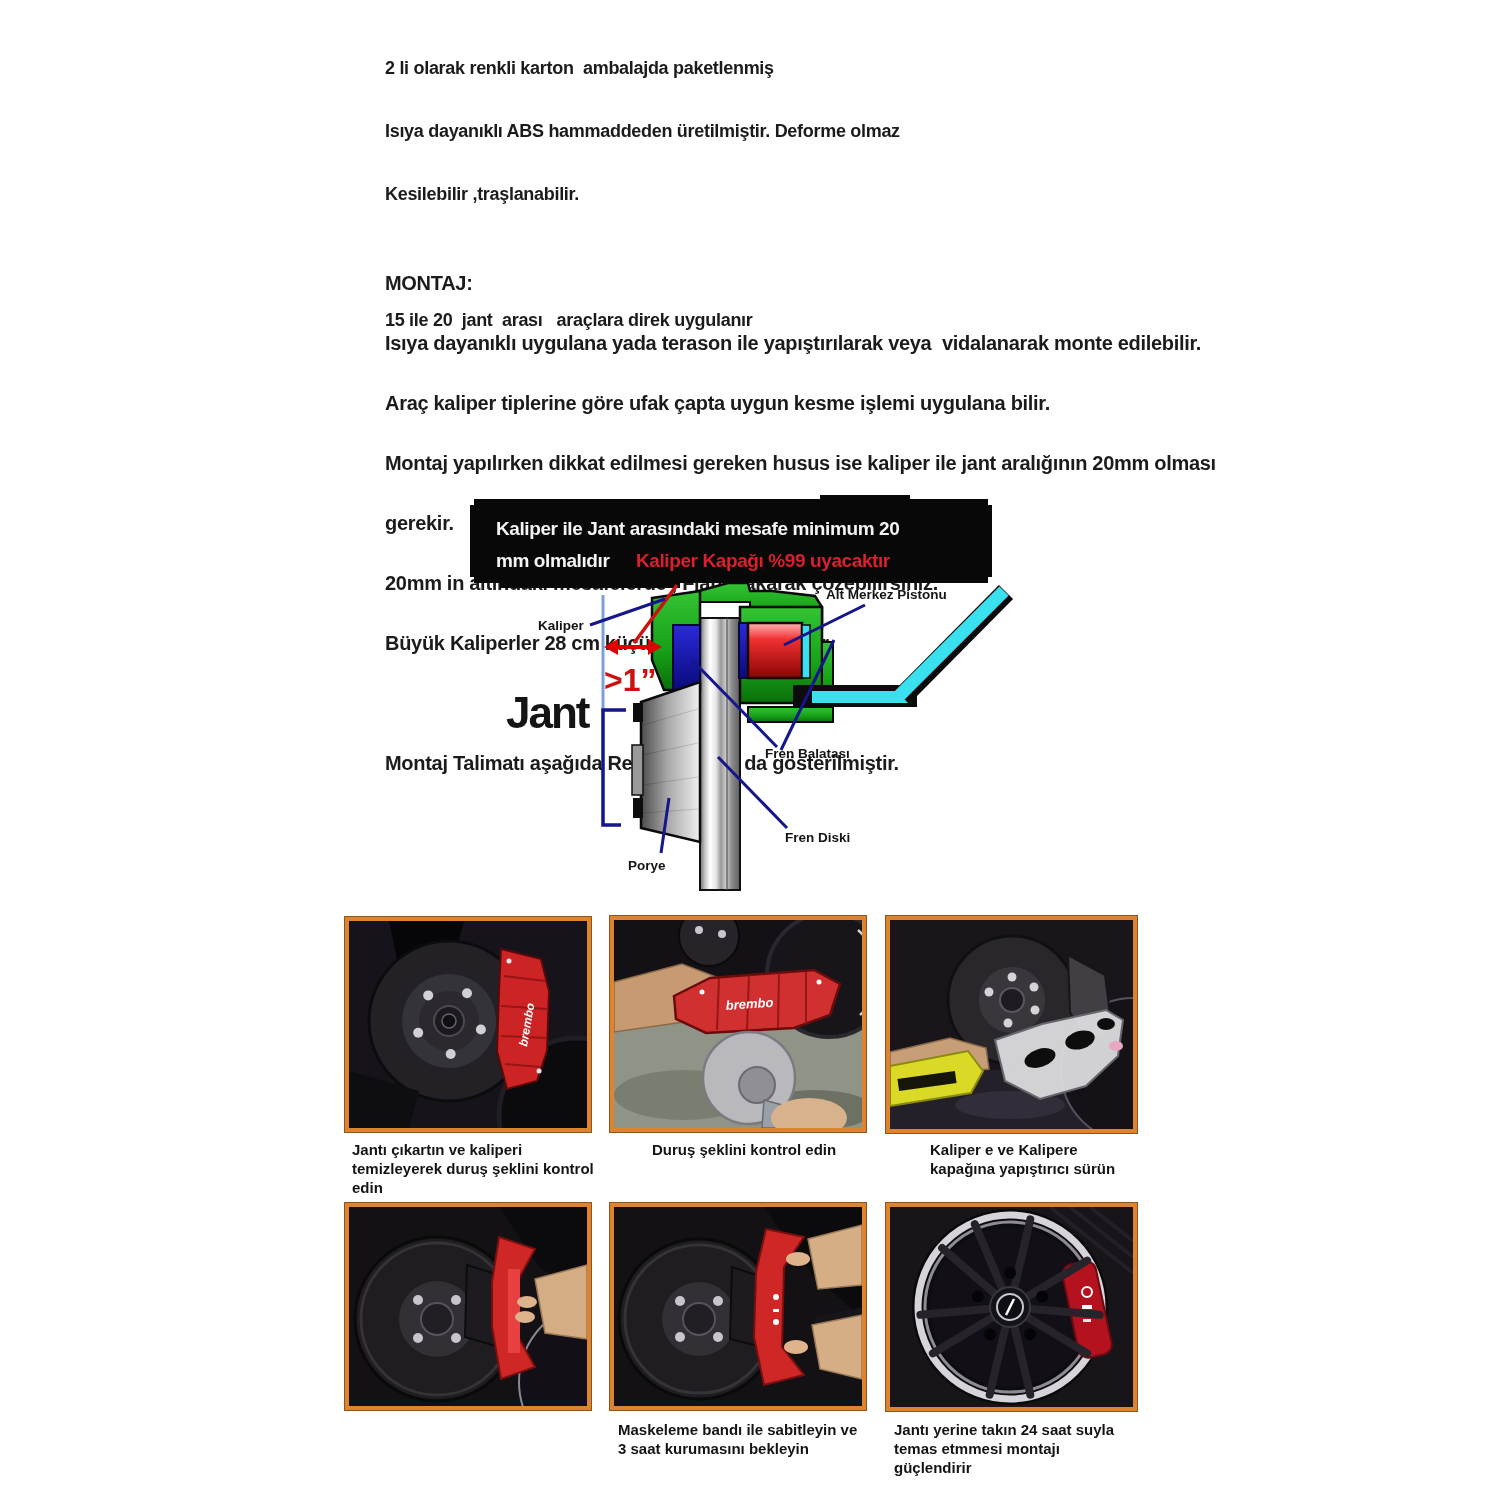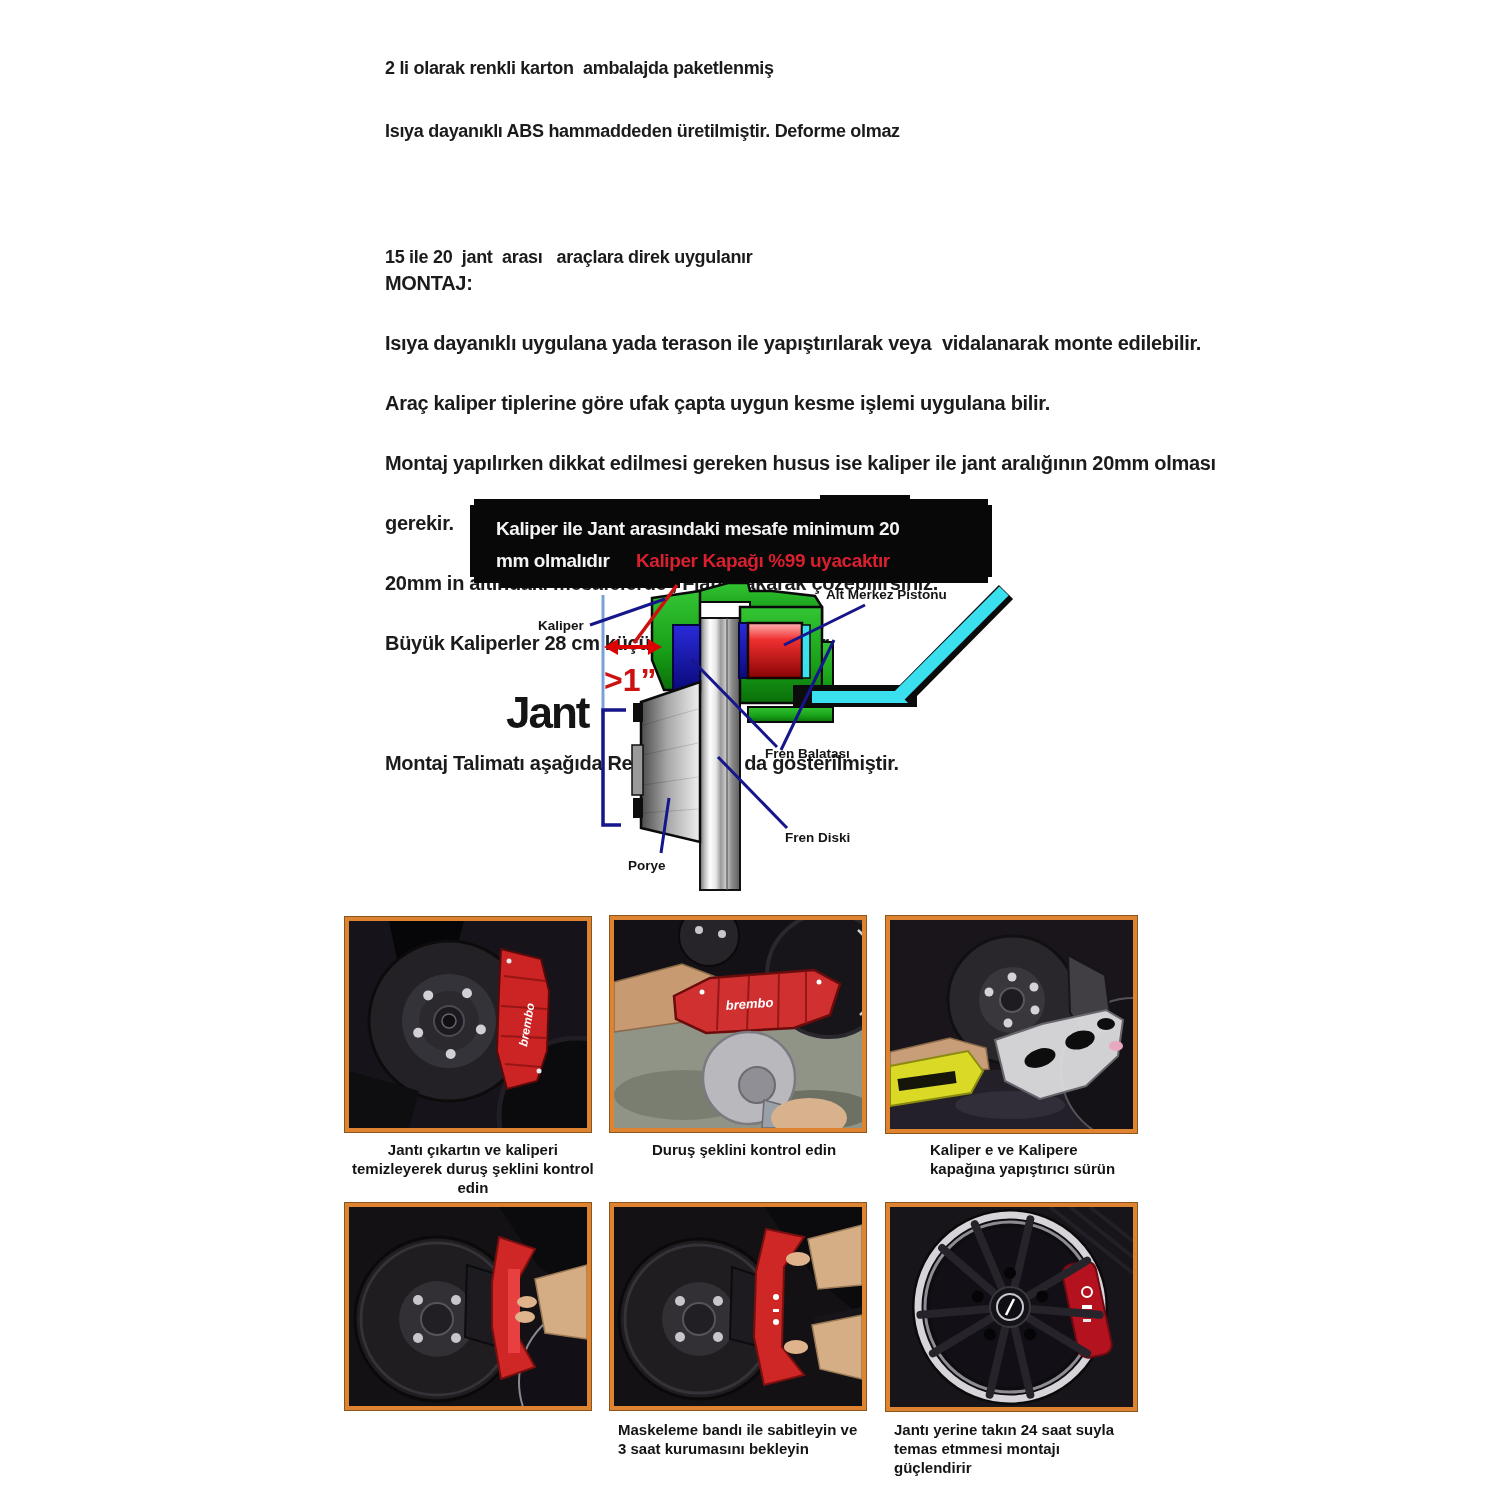--- a/index.html
+++ b/index.html
@@ -16,20 +16,21 @@
   #diagram{position:absolute;left:440px;top:495px;}
 </style>
 </head>
 <body>
 
 <div id="page">
 
   <div id="intro" class="txtblock">
     <div>2 li olarak renkli karton  ambalajda paketlenmiş</div>
     <div>Isıya dayanıklı ABS hammaddeden üretilmiştir. Deforme olmaz</div>
+    <div>Kesilebilir ,traşlanabilir.</div>
     <div class="gap"></div>
     <div>15 ile 20  jant  arası   araçlara direk uygulanır</div>
   </div>
 
   <div id="montaj" class="txtblock">
     <div>MONTAJ:</div>
     <div>Isıya dayanıklı uygulana yada terason ile yapıştırılarak veya  vidalanarak monte edilebilir.</div>
     <div>Araç kaliper tiplerine göre ufak çapta uygun kesme işlemi uygulana bilir.</div>
     <div>Montaj yapılırken dikkat edilmesi gereken husus ise kaliper ile jant aralığının 20mm olması</div>
     <div>gerekir.</div>
@@ -317,21 +318,21 @@
           <circle cx="87.7" cy="89.5" r="6"></circle>
         <circle cx="120" cy="66" r="6"></circle>
           <circle cx="152.3" cy="89.5" r="6"></circle>
       </g>
       <circle cx="120" cy="100" r="20" fill="#141318" stroke="#3a383e" stroke-width="2"></circle>
       <circle cx="120" cy="100" r="13" fill="#0f0e12" stroke="#c8c6cc" stroke-width="2"></circle>
       <path d="M116,108 L124,92" stroke="#ffffff" stroke-width="2.5"></path>
     </svg>
   </div>
 
-  <div class="cap" style="left:352px;top:1140px;text-align:center;">
+  <div class="cap" style="left:352px;top:1140px;">
     <div>Jantı çıkartın ve kaliperi</div>
     <div>temizleyerek duruş şeklini kontrol</div>
     <div>edin</div>
   </div>
   <div class="cap" style="left:652px;top:1140px;">
     <div>Duruş şeklini kontrol edin</div>
   </div>
   <div class="cap" style="left:930px;top:1140px;">
     <div>Kaliper e ve Kalipere</div>
     <div>kapağına yapıştırıcı sürün</div>

